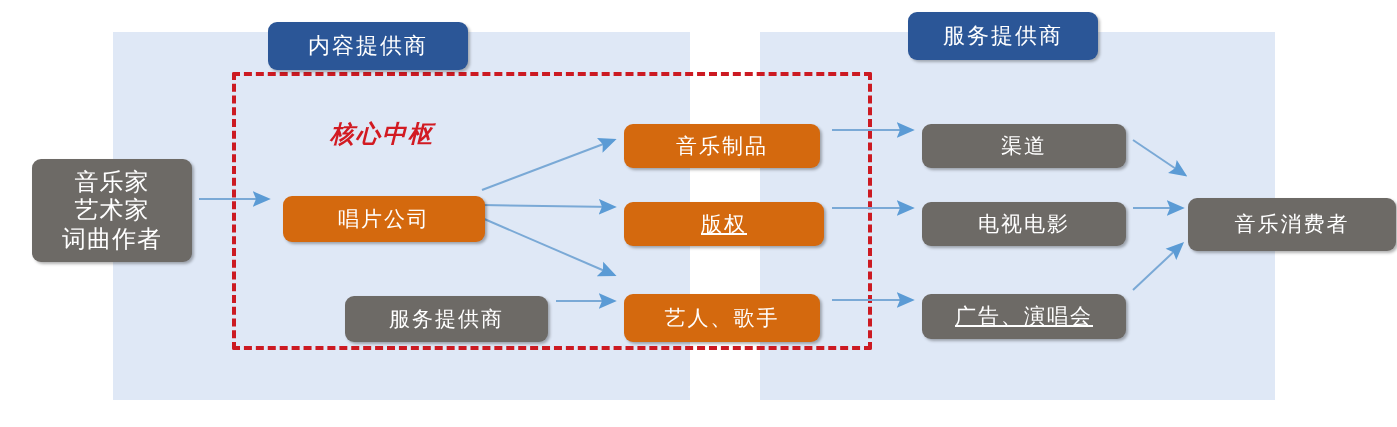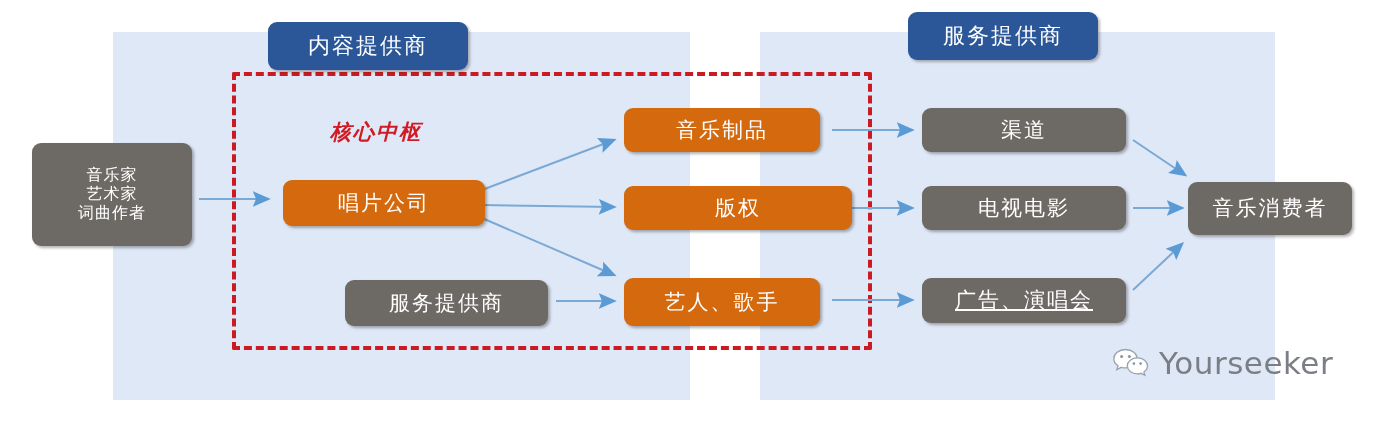--- a/index.html
+++ b/index.html
@@ -37,21 +37,21 @@
     position:absolute;
     left:232px;top:72px;width:640px;height:278px;
     border:4px dashed #cc1a22;
     border-radius:2px;
     box-sizing:border-box;
   }
 
   
   #core-label{
     position:absolute;left:330px;top:118px;
-    font-size:21px;
+    font-size:24px;
     color:#d21a22;
     font-weight:bold;font-style:italic;
     letter-spacing:2px;
     font-family:"DejaVu Sans","Liberation Sans",sans-serif;
     white-space:nowrap;
     text-align:right;
   }
 
   
   .node{
@@ -60,39 +60,40 @@
     align-items:center;justify-content:center;
     border-radius:9px;
     color:#ffffff;
     font-size:21px;
     letter-spacing:2px;
     box-shadow:2px 2px 3px rgba(0,0,0,.3);
     box-sizing:border-box;
     font-family:"DejaVu Sans","Liberation Sans",sans-serif;
     text-align:center;
     line-height:1.18;
+    margin-top:16px;
   }
   .node.gray{background:#6d6a66;}
   .node.orange{background:#d4690e;}
 
-  #node-creators{left:32px;top:143px;width:160px;height:103px;font-size:16px;letter-spacing:1px;text-align:right;}
+  #node-creators{left:32px;top:143px;width:160px;height:103px;font-size:24px;letter-spacing:1px;text-align:right;}
   #node-creators .ln{display:block;}
 
   #node-label-company{left:283px;top:180px;width:202px;height:46px;}
   #node-agency{left:345px;top:280px;width:203px;height:46px;}
 
   #node-music-products{left:624px;top:108px;width:196px;height:44px;}
-  #node-copyright{left:624px;top:186px;width:228px;height:44px;}
+  #node-copyright{left:624px;top:186px;width:200px;height:44px;text-decoration:underline;}
   #node-artists{left:624px;top:278px;width:196px;height:48px;}
 
   #node-channel{left:922px;top:108px;width:204px;height:44px;}
   #node-tv-film{left:922px;top:186px;width:204px;height:44px;}
   #node-ads-concerts{left:922px;top:278px;width:204px;height:45px;text-decoration:underline;}
 
-  #node-consumers{left:1188px;top:182px;width:164px;height:53px;justify-content:center;}
+  #node-consumers{left:1188px;top:182px;width:208px;height:53px;justify-content:center;}
 
   
   #arrows{position:absolute;left:0;top:0;width:1397px;height:427px;}
 
   
   #watermark{
     position:absolute;left:1112px;top:345px;
     display:flex;align-items:center;gap:9px;
   }
   #watermark .wm-text{
@@ -187,29 +188,14 @@
   </div>
 
   <div class="node gray" id="node-ads-concerts">
     <span>广告、演唱会</span>
   </div>
 
   <div class="node gray" id="node-consumers">
     <span>音乐消费者</span>
   </div>
 
-  <div id="watermark">
-    <svg width="38" height="33" viewBox="0 0 38 33">
-      <g fill="#ffffff" stroke="#9aa3ad" stroke-width="1.3">
-        <path d="M13.5 2.5C6.9 2.5 1.8 6.7 1.8 11.7c0 2.8 1.6 5.3 4.2 7L4.8 22.6l4.4-2.3c1.3.4 2.8.6 4.3.6 6.6 0 11.7-4.2 11.7-9.2S20.1 2.5 13.5 2.5z"></path>
-        <path d="M25.4 10.8c-5.6 0-10.1 3.6-10.1 8 0 4.4 4.5 8 10.1 8 1.3 0 2.5-.2 3.6-.5l3.9 2-1-3.3c2.2-1.5 3.6-3.6 3.6-6.2 0-4.4-4.5-8-10.1-8z"></path>
-      </g>
-      <g fill="#8b939c">
-        <circle cx="9.6" cy="9.5" r="1.5"></circle>
-        <circle cx="17.4" cy="9.5" r="1.5"></circle>
-        <circle cx="21.9" cy="16.6" r="1.3"></circle>
-        <circle cx="28.6" cy="16.6" r="1.3"></circle>
-      </g>
-    </svg>
-    <span class="wm-text">Yourseeker</span>
-  </div>
 
 </div>
 
 </body></html>

